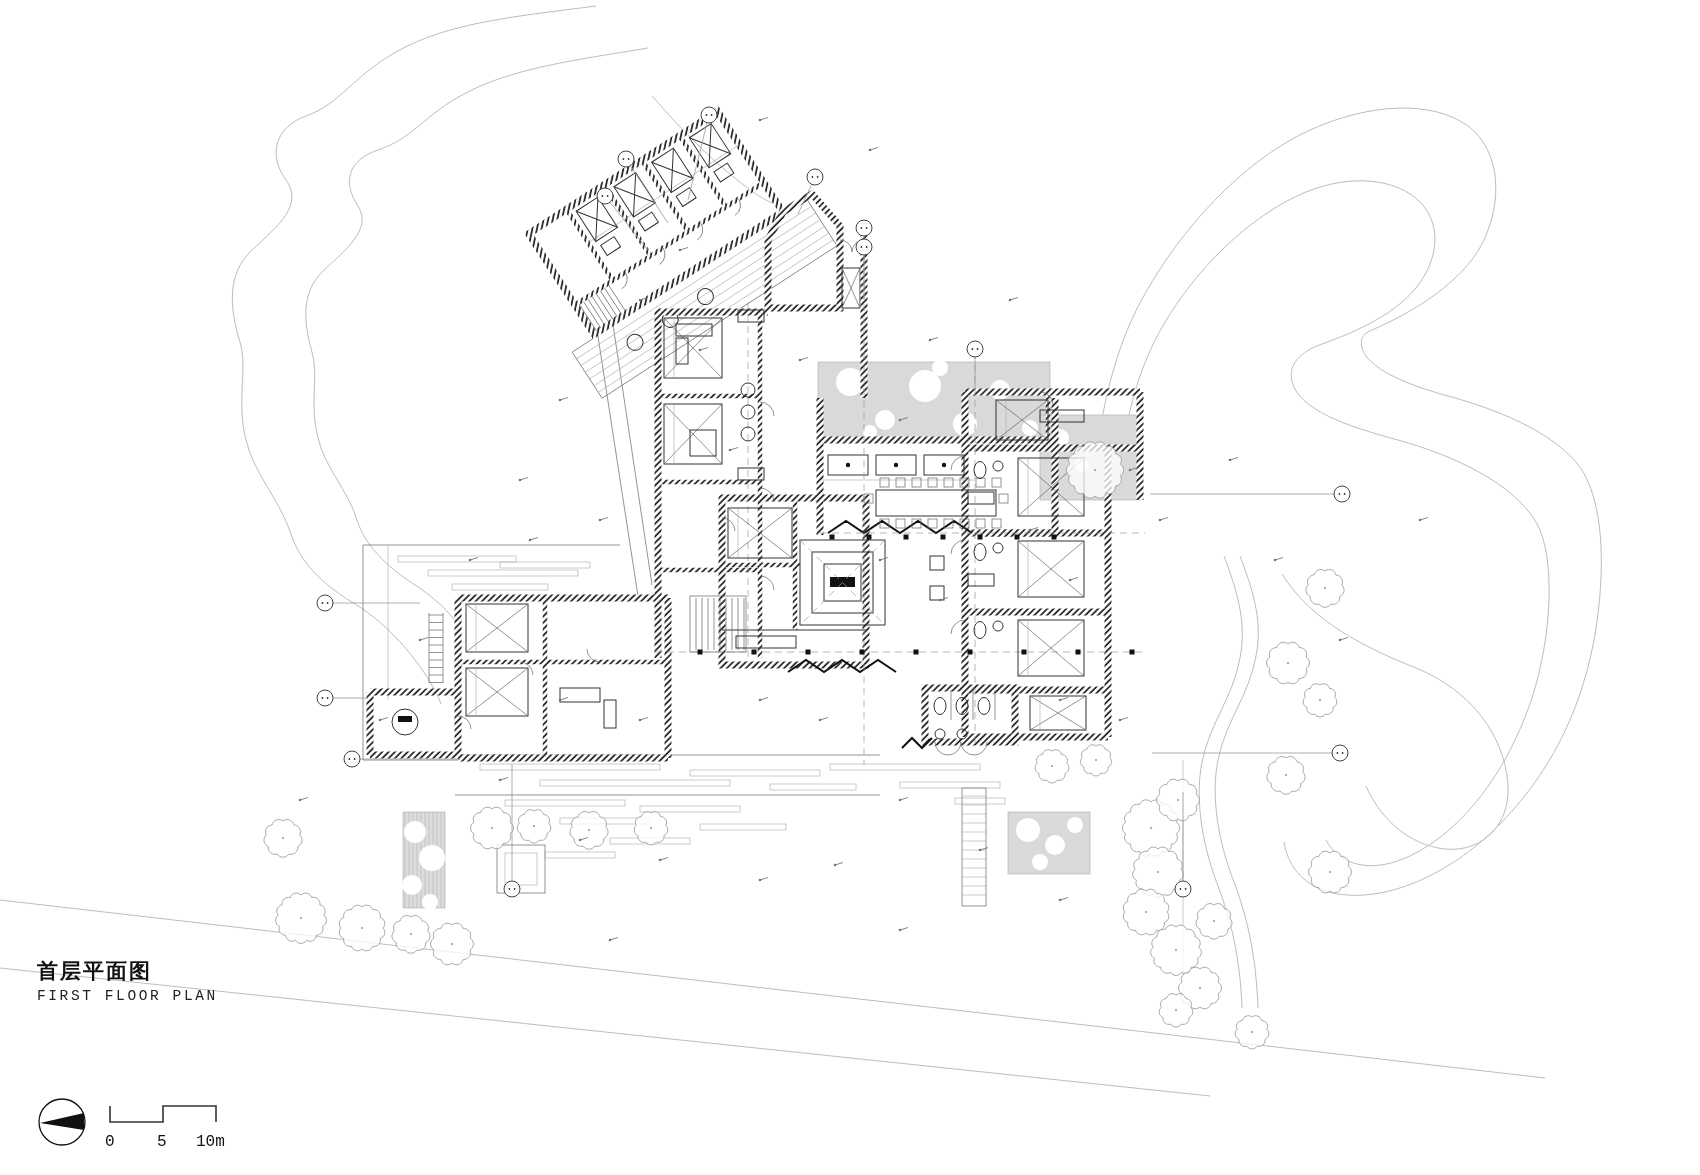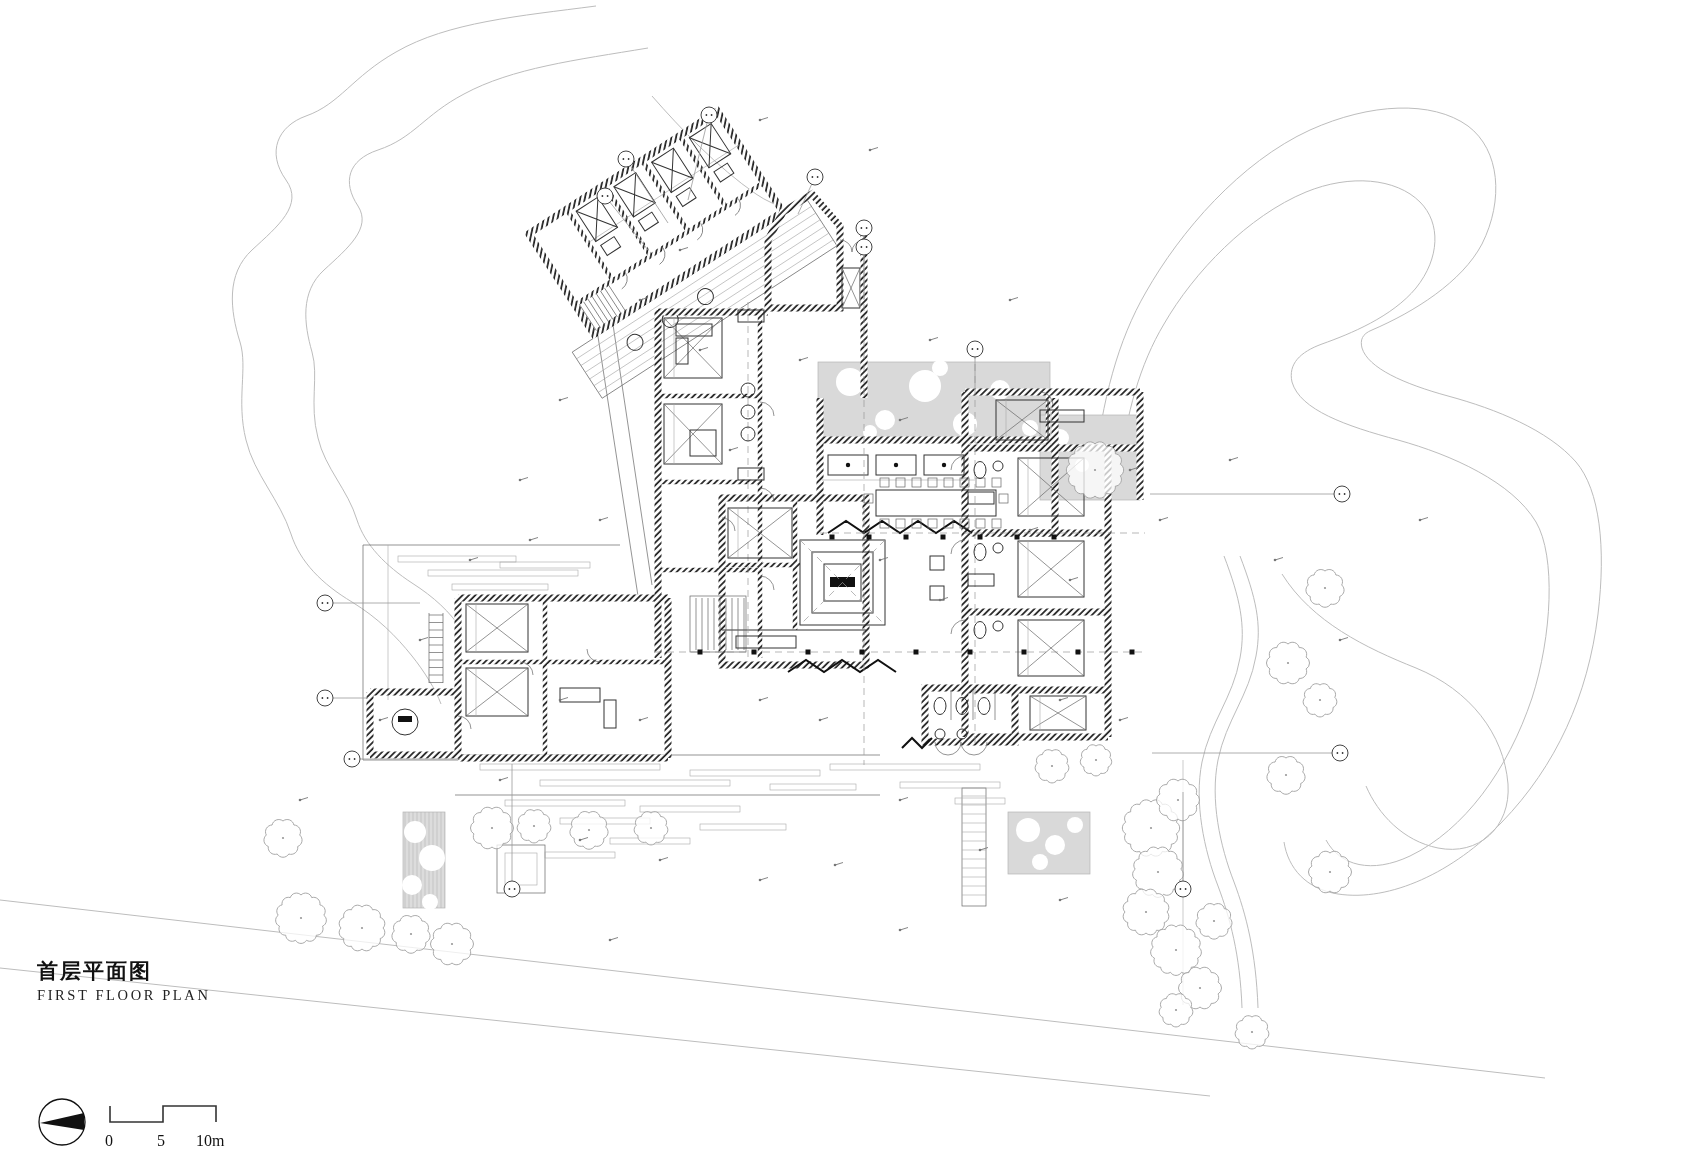--- a/index.html
+++ b/index.html
@@ -1,17 +1,17 @@
 <!DOCTYPE html>
 <html><head>
 <meta charset="utf-8">
 <style>
   html,body{margin:0;padding:0;background:#fff;}
   .sheet{position:relative;width:1700px;height:1175px;background:#ffffff;overflow:hidden;
-         font-family:Liberation Serif, serif;}
+         font-family:Liberation Mono, monospace;}
   svg{position:absolute;left:0;top:0;}
   .wall7{fill:none;stroke:url(#hw);stroke-width:7;}
   .wall4{fill:none;stroke:url(#hw);stroke-width:4.5;}
   .sol{fill:none;stroke:#111;stroke-width:2;}
   .t1{fill:none;stroke:#333;stroke-width:1;}
   .t0{fill:none;stroke:#666;stroke-width:.7;}
   .t00{fill:none;stroke:#a8a8a8;stroke-width:.6;}
   .site{fill:none;stroke:#bdbdbd;stroke-width:1;}
   .dash{fill:none;stroke:#999;stroke-width:.7;stroke-dasharray:7 5;}
   .patch{fill:#d9d9d9;stroke:#b5b5b5;stroke-width:.7;}

